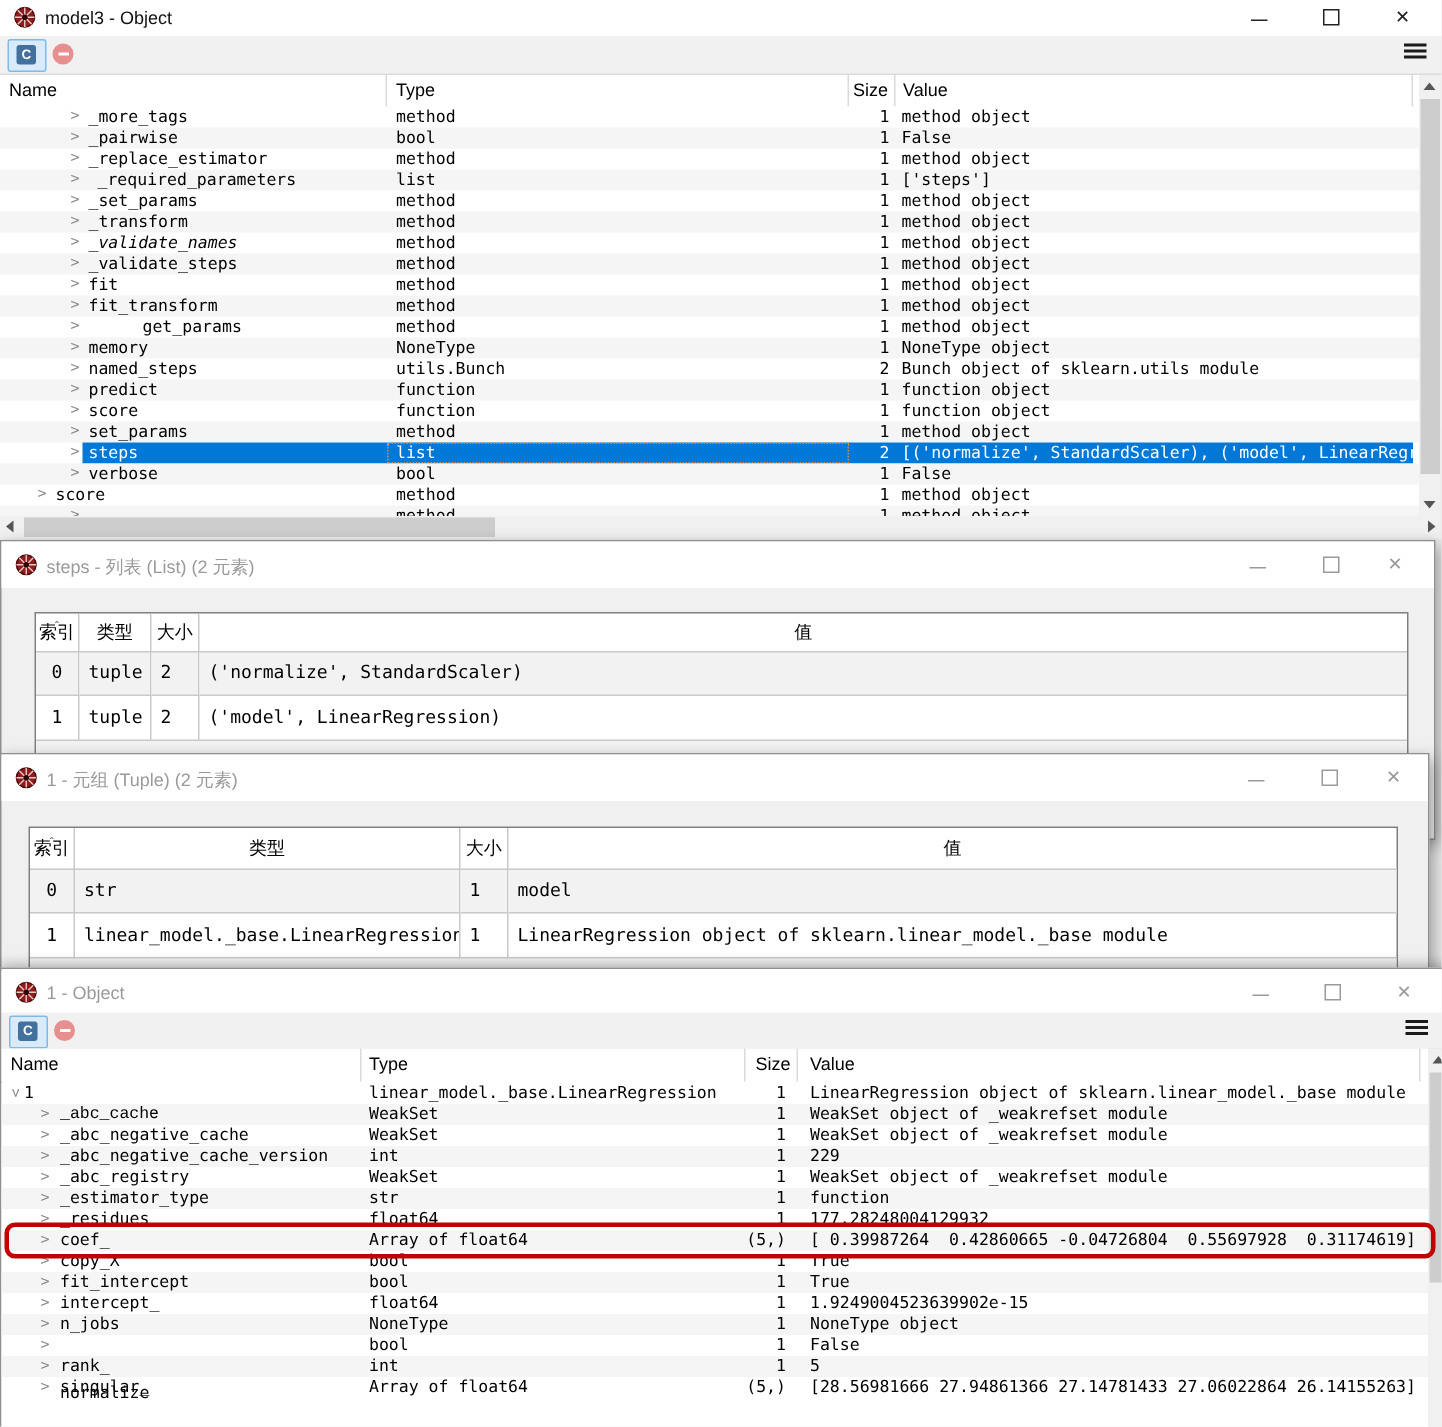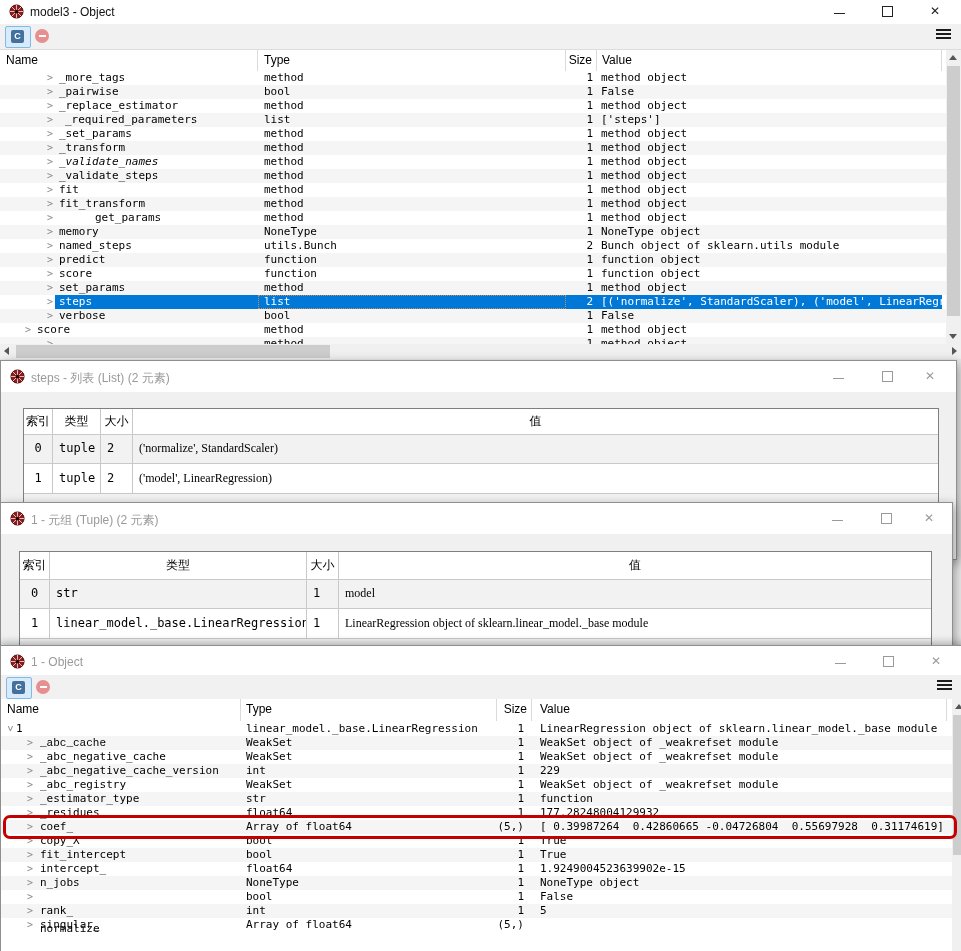--- a/index.html
+++ b/index.html
@@ -89,21 +89,21 @@
   .ghead{height:25px;}
   #win3 .ghead{height:27px;}
   .ghcell{position:relative;border-right:1px solid #c9c9c9;border-bottom:1px solid #c9c9c9;
           font-size:12px;text-align:center;line-height:25px;color:#000;box-sizing:border-box;}
   #win3 .ghcell{line-height:27px;}
   .ghcell:last-child{border-right:none;}
   .sort-caret{position:absolute;left:50%;top:-4px;transform:translateX(-50%);font-size:8px;color:#555;}
   .grow{height:30px;}
   .gcell{border-right:1px solid #c9c9c9;border-bottom:1px solid #c9c9c9;box-sizing:border-box;
          font-family:"DejaVu Sans Mono",monospace;font-size:12px;line-height:29px;padding-left:6px;white-space:pre;overflow:hidden;color:#000;}
-  .gcell:last-child{border-right:none;font-family:Liberation Serif, serif;}
+  .gcell:last-child{border-right:none;}
   .g-index{text-align:center;padding-left:0;}
   .grow.gstripe .gcell{background:#f2f2f2;}
   .gfill{height:40px;background:#f2f2f2;}
   
   .vscroll{position:absolute;background:#f0f0f0;}
   #win1 .vscroll{left:946px;top:50px;width:15px;height:294px;}
   #win1 .vthumb{position:absolute;left:1px;width:13px;top:16px;height:250px;background:#cdcdcd;}
   #win4 .vscroll{left:951px;top:53px;width:15px;height:257px;}
   #win4 .vthumb{position:absolute;left:1px;width:13px;top:16px;height:140px;background:#cdcdcd;}
   .hscroll{position:absolute;left:0;top:344px;width:961px;height:15px;background:#f0f0f0;}
@@ -591,20 +591,21 @@
     <span class="c-size">1</span>
     <span class="c-value">5</span>
     
   </div>
       <div class="trow">
     
     <span class="c-chev" style="left: 26px;">&gt;</span>
     <span class="c-name" style="left: 39px;">singular_</span>
     <span class="c-type">Array of float64</span>
     <span class="c-size">(5,)</span>
+    <span class="c-value">[28.56981666 27.94861366 27.14781433 27.06022864 26.14155263]</span>
     
   </div>
     </div>
   <div class="annotation"></div>
   <div class="vscroll">
     <span class="tri tri-up"></span>
     <div class="vthumb"></div>
   </div>
 </div>
 

